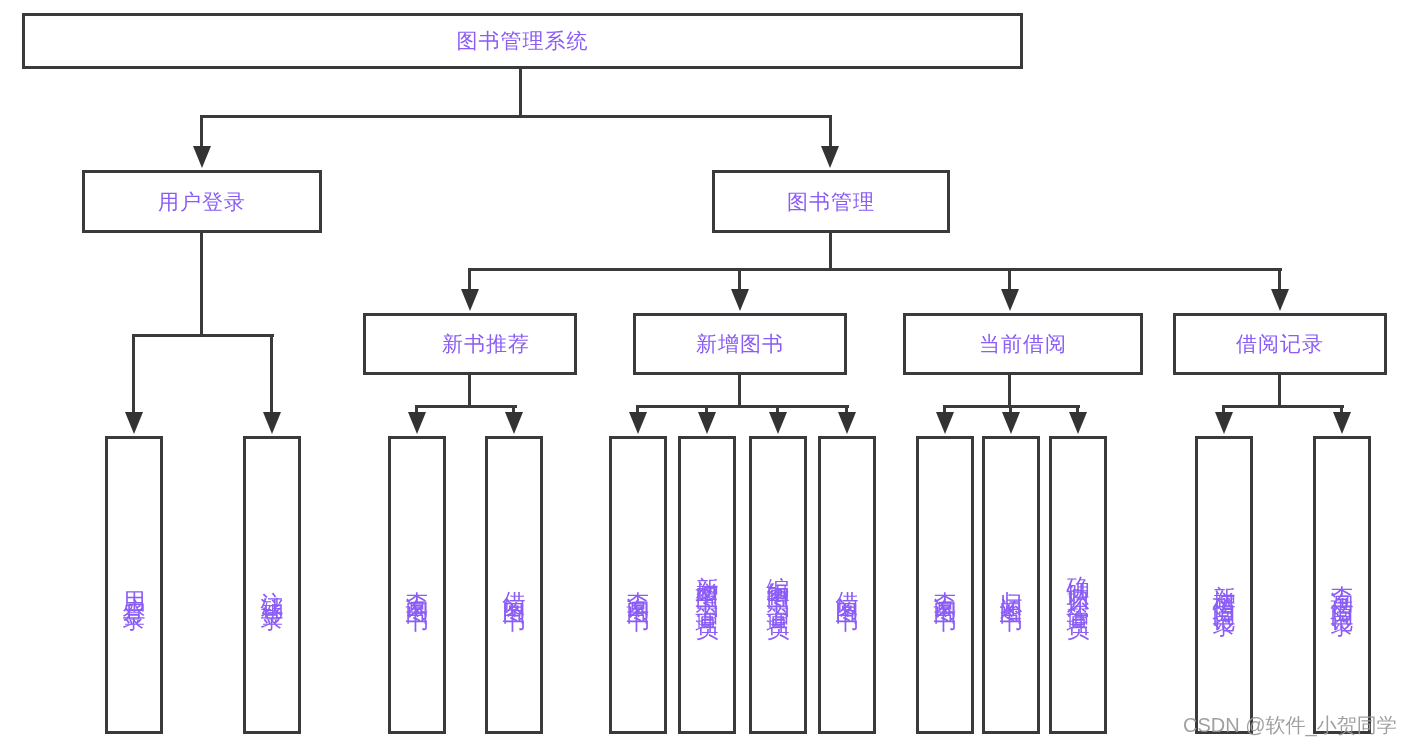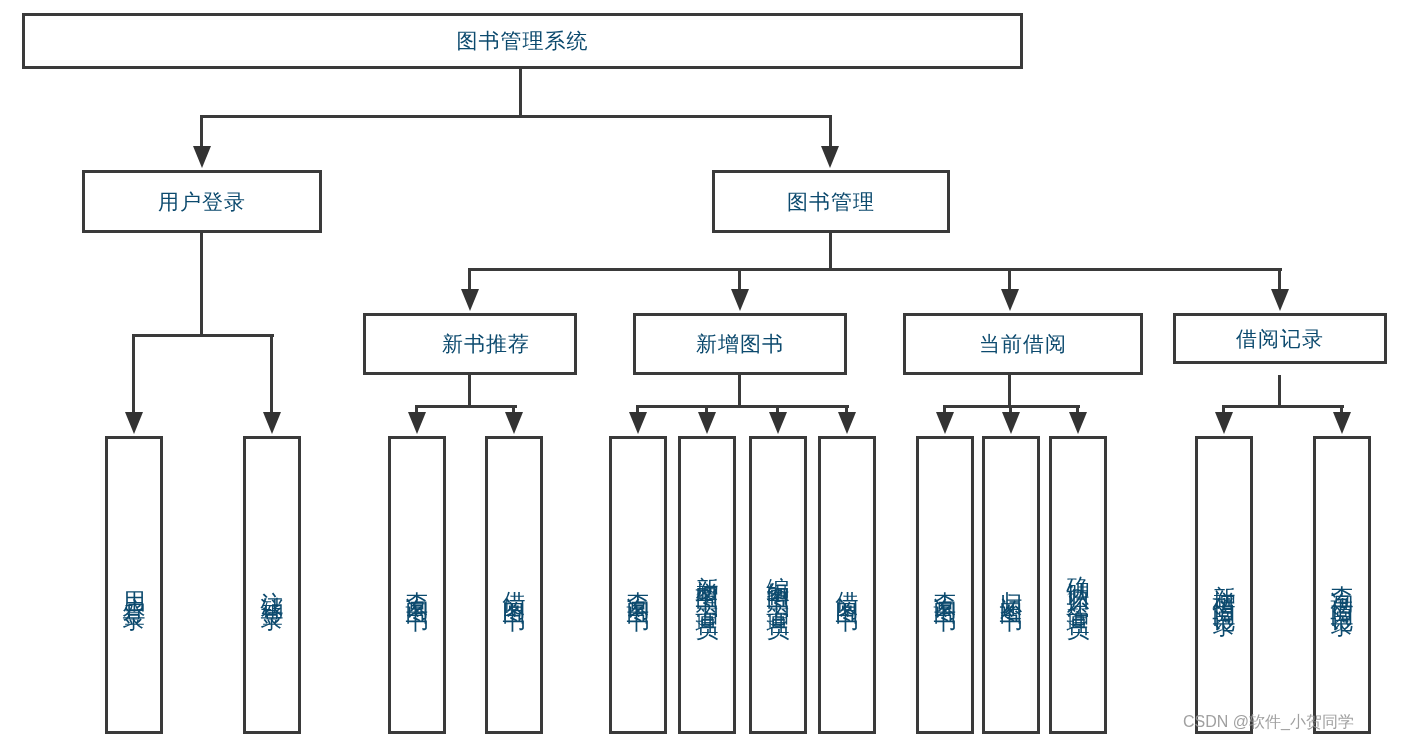--- a/index.html
+++ b/index.html
@@ -16,21 +16,21 @@
     overflow: hidden;
   }
   .box {
     position: absolute;
     box-sizing: border-box;
     border: 3px solid #3a3a3a;
     background: #ffffff;
     display: flex;
     align-items: center;
     justify-content: center;
-    color: #0c4a6e;
+    color: #8b5cf6;
   }
   .hbox span {
     font-size: 21px;
     letter-spacing: 1px;
     white-space: nowrap;
   }
   .vbox span {
     writing-mode: vertical-rl;
     text-orientation: mixed;
     font-size: 23px;
@@ -46,21 +46,21 @@
     width: 0;
     height: 0;
     border-left: 9px solid transparent;
     border-right: 9px solid transparent;
     border-top: 22px solid #333333;
   }
   .watermark {
     position: absolute;
     left: 1183px;
     top: 712px;
-    font-size: 16px;
+    font-size: 20px;
     color: rgba(152, 152, 152, 0.92);
     white-space: nowrap;
     z-index: 6;
   }
 </style>
 </head>
 <body>
 
 <div class="stage">
 
@@ -102,21 +102,21 @@
 
   <div class="box hbox" style="left:363px; top:313px; width:214px; height:62px;padding-left:32px;">
     <span>新书推荐</span>
   </div>
   <div class="box hbox" style="left:633px; top:313px; width:214px; height:62px;">
     <span>新增图书</span>
   </div>
   <div class="box hbox" style="left:903px; top:313px; width:240px; height:62px;">
     <span>当前借阅</span>
   </div>
-  <div class="box hbox" style="left:1173px; top:313px; width:214px; height:51px;">
+  <div class="box hbox" style="left:1173px; top:313px; width:214px; height:62px;">
     <span>借阅记录</span>
   </div>
 
   <div class="line" style="left:468px; top:375px; width:3px; height:33px;"></div>
   <div class="line" style="left:416px; top:405px; width:101px; height:3px;"></div>
   <div class="line" style="left:415px; top:405px; width:3px; height:9px;"></div>
   <div class="arrow" style="left:408px; top:412px;"></div>
   <div class="line" style="left:512px; top:405px; width:3px; height:9px;"></div>
   <div class="arrow" style="left:505px; top:412px;"></div>
 

